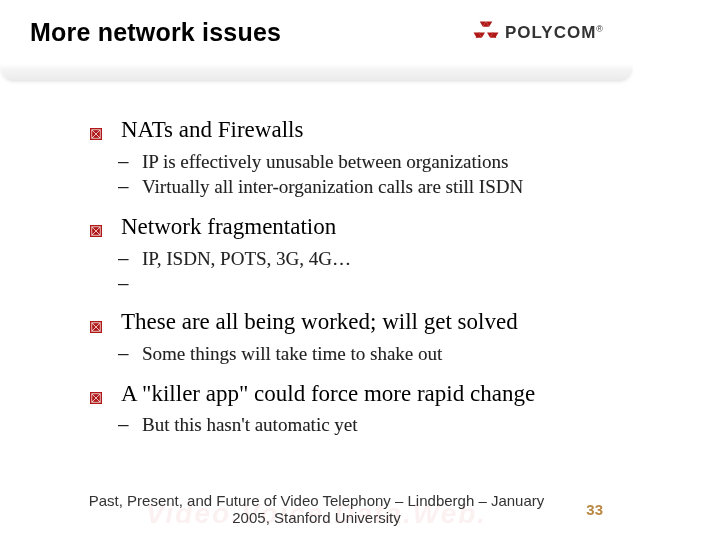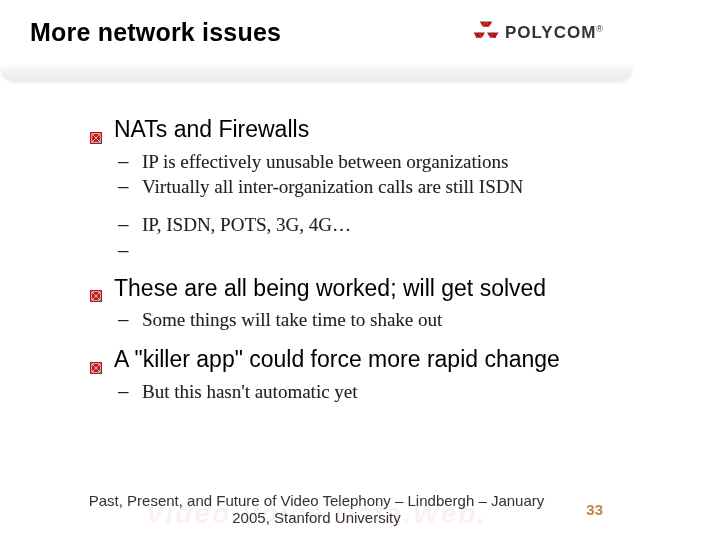--- a/index.html
+++ b/index.html
@@ -11,21 +11,21 @@
     background: linear-gradient(to bottom, rgba(0,0,0,0) 0%, rgba(0,0,0,0.04) 30%, rgba(0,0,0,0.08) 100%);
     border-bottom-left-radius: 14px; border-bottom-right-radius: 14px;
     box-shadow: 0 3px 4px -2px rgba(0,0,0,0.15);
   }
   .title { font-size: 25px; font-weight: bold; letter-spacing: 0.2px; }
   .logo { display: flex; align-items: center; gap: 6px; margin-top: 2px; }
   .logo-mark svg { width: 26px; height: 26px; display: block; }
   .logo-text { font-size: 17px; font-weight: bold; letter-spacing: 1px; color: #333; }
   .logo-reg { font-size: 9px; vertical-align: super; color: #333; }
   .content { padding: 36px 46px 0 90px; }
-  .b1 { display: flex; align-items: flex-end; gap: 12px; font-size: 23px; margin-top: 10px; }
+  .b1 { display: flex; align-items: center; gap: 19px; font-size: 23px; margin-top: 10px; font-family: Liberation Serif, serif; }
   .b1:first-child { margin-top: 0; }
   .b1 .marker { flex: 0 0 auto; width: 12px; height: 12px; margin-top: 9px; }
   .b1 .marker svg { width: 12px; height: 12px; display: block; }
   .b1 .text { line-height: 1.2; }
   .sublist { margin: 6px 0 14px 28px; }
   .b2 { display: flex; align-items: flex-start; gap: 10px; font-size: 19px; color: #222; margin-top: 2px; }
   .b2 .dash { flex: 0 0 auto; width: 14px; text-align: left; }
   .b2 .text { line-height: 1.25; text-shadow: 0.4px 0.4px 0.5px rgba(120,120,120,0.35); font-family: Liberation Serif, serif; }
   .footer { position: absolute; left: 0; right: 0; bottom: 14px; padding: 0 30px; display: flex; justify-content: space-between; align-items: center; font-size: 15px; color: #333; margin-top: 15px; }
   .footer-text { flex: 1; text-align: center; }
@@ -84,20 +84,31 @@
       <div class="b2">
           <span class="dash">–</span>
           <span class="text">IP is effectively unusable between organizations</span>
         </div>
       <div class="b2">
           <span class="dash">–</span>
           <span class="text">Virtually all inter-organization calls are still ISDN</span>
         </div>
     </div>
 
+    <div class="b1">
+      <span class="marker">
+        <svg viewBox="0 0 10 10">
+            <rect x="0" y="0" width="10" height="10" fill="#b01818"></rect>
+            <rect x="1.5" y="1.5" width="7" height="7" fill="none" stroke="#fff" stroke-width="0.6"></rect>
+            <line x1="1.5" y1="1.5" x2="8.5" y2="8.5" stroke="#fff" stroke-width="0.6"></line>
+            <line x1="8.5" y1="1.5" x2="1.5" y2="8.5" stroke="#fff" stroke-width="0.6"></line>
+          </svg>
+      </span>
+      <span class="text">Network fragmentation</span>
+    </div>
     <div class="sublist">
       <div class="b2">
           <span class="dash">–</span>
           <span class="text">IP, ISDN, POTS, 3G, 4G…</span>
         </div>
       <div class="b2">
           <span class="dash">–</span>
         </div>
     </div>
 

